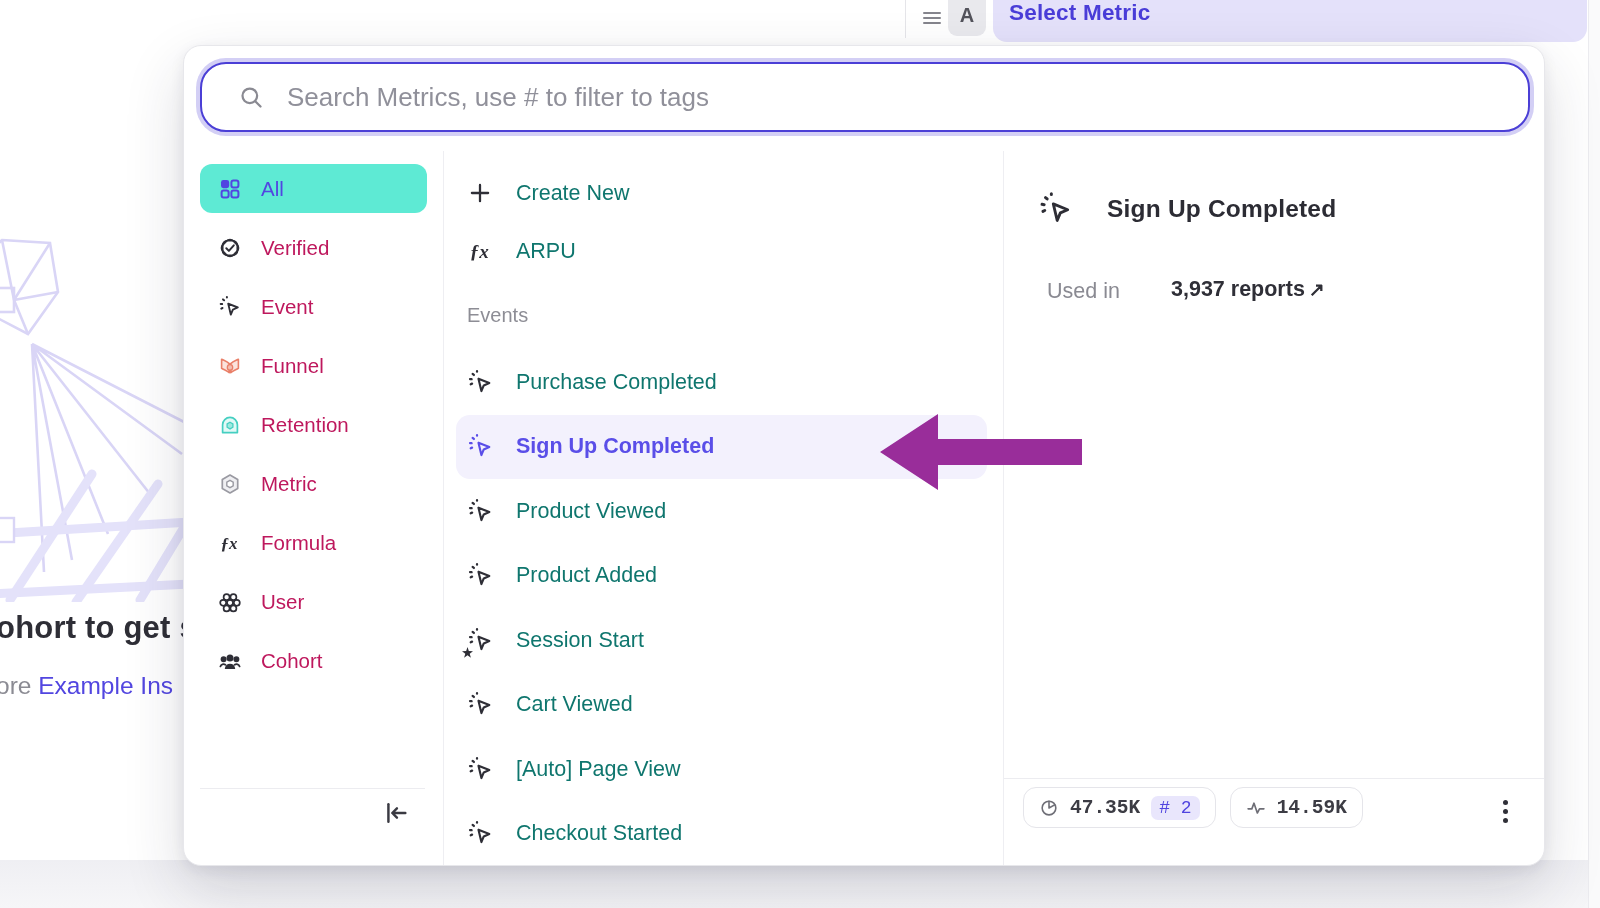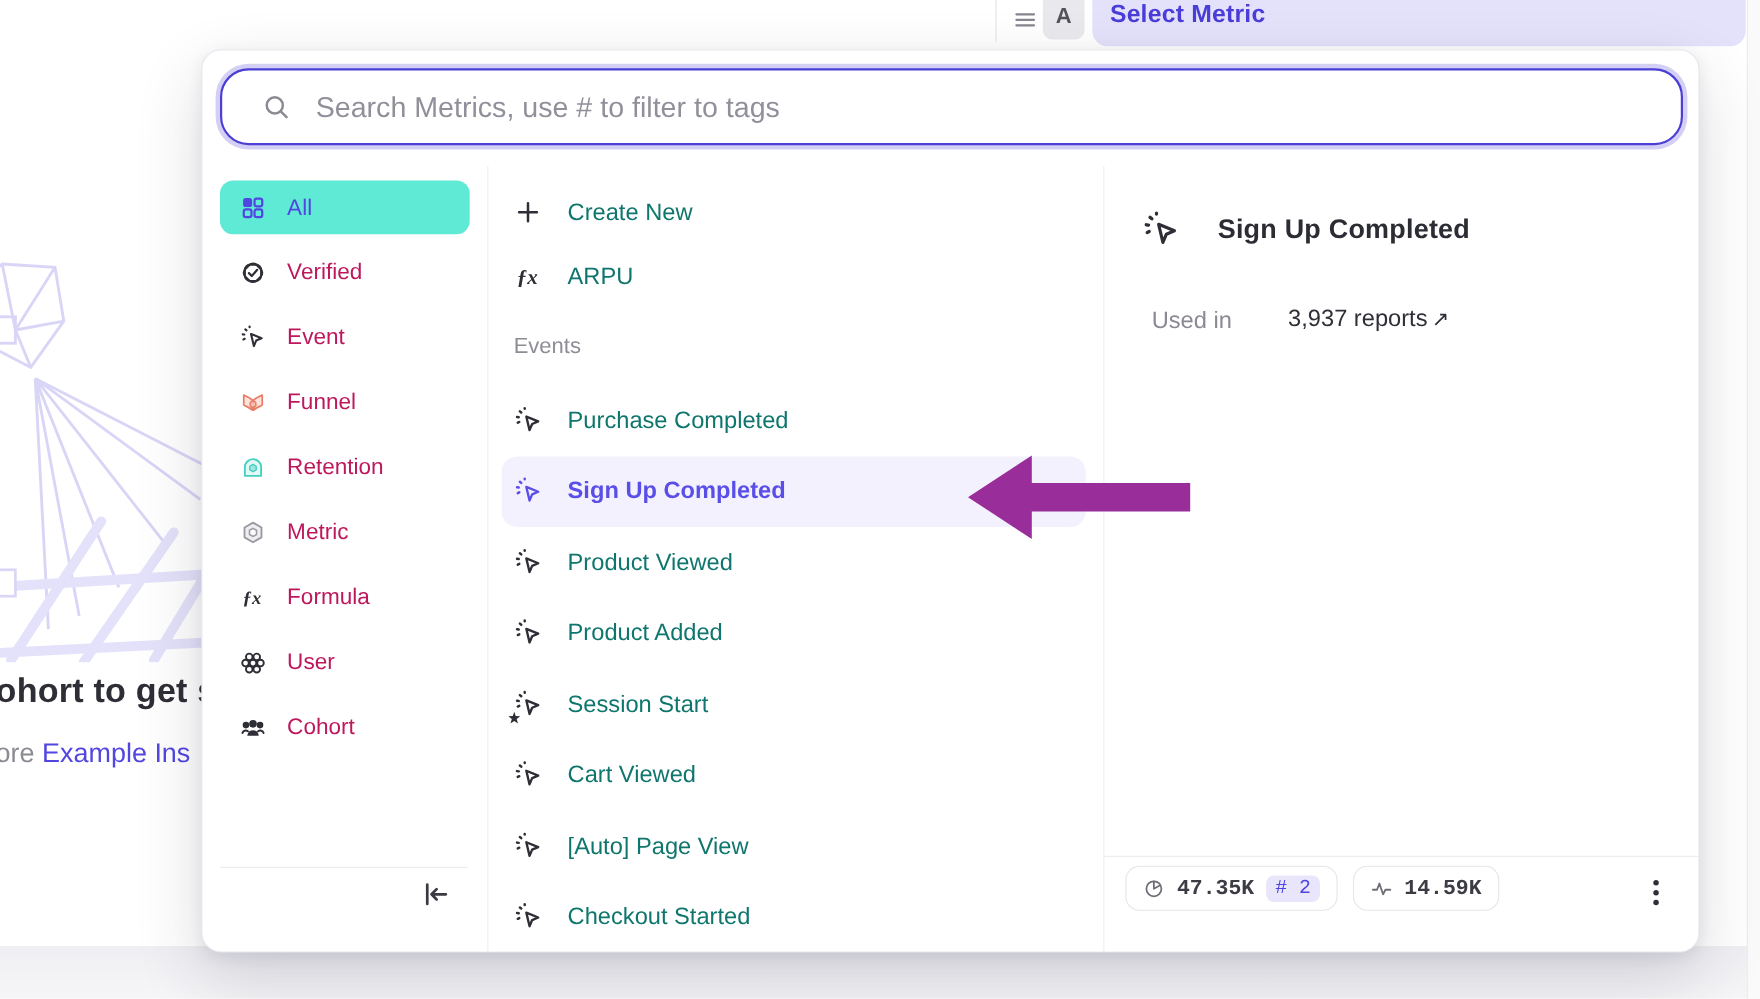--- a/index.html
+++ b/index.html
@@ -73,21 +73,21 @@
   .section-hd { height:70px; display:flex; align-items:center; padding-left:23px;
     font-size:20px; color:#8d8d95; font-weight:400; }
   .star-extra { position:absolute; left:-5px; bottom:-4px; width:11px; height:11px; }
 
   
   .detail { width:542px; height:100%; border-left:1px solid #eeeef2; position:relative; }
   .detail-head { position:absolute; left:34px; top:40px; display:flex; align-items:center; gap:33px; }
   .detail-head .ic { width:36px; height:36px; color:#2e2e36; }
   .detail-title { font-size:24.5px; font-weight:700; color:#2c2c34; letter-spacing:.2px; }
   .usedin-label { position:absolute; left:19px; top:128px; font-size:21.5px; color:#8a8a92;margin-left:24px; }
-  .usedin-value { position:absolute; left:167px; top:126px; font-size:21.5px; color:#2f2f37; font-weight:400; cursor:pointer; }
+  .usedin-value { position:absolute; left:167px; top:126px; font-size:21.5px; color:#2f2f37; font-weight:700; cursor:pointer; }
   .usedin-value .ne { font-size:19px; margin-left:4px; }
   .detail-divider { position:absolute; left:0; right:0; bottom:88px; height:1px; background:#ececf0; }
   .chips { position:absolute; left:19px; bottom:39px; display:flex; gap:14px; align-items:center; }
   .chip { height:41px; border:1.5px solid #e5e5ea; border-radius:13px; background:#fff; display:flex;
     align-items:center; gap:11px; padding:0 15px; font-size:19.5px; font-weight:600; color:#3c3c44; cursor:pointer;font-family:Liberation Mono, monospace; }
   .chip .ic { width:20px; height:20px; color:#6e6e76; }
   .chip .badge { background:#e9e6fc; color:#5044df; border-radius:7px; padding:2px 8px; font-size:18px; font-weight:500; }
   .kebab { position:absolute; right:36px; bottom:44px; width:6px; display:flex; flex-direction:column; gap:4px; cursor:pointer; }
   .kebab i { width:5px; height:5px; border-radius:50%; background:#2f2f37; }
 

